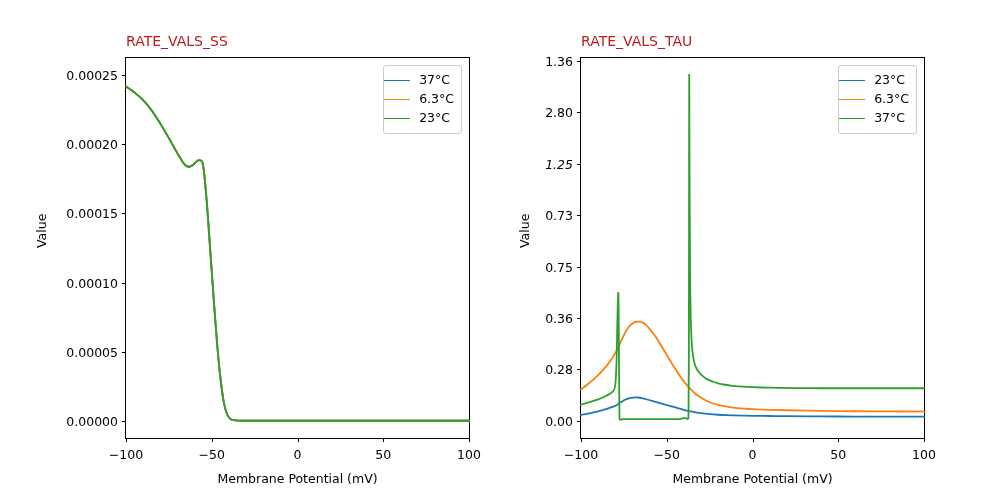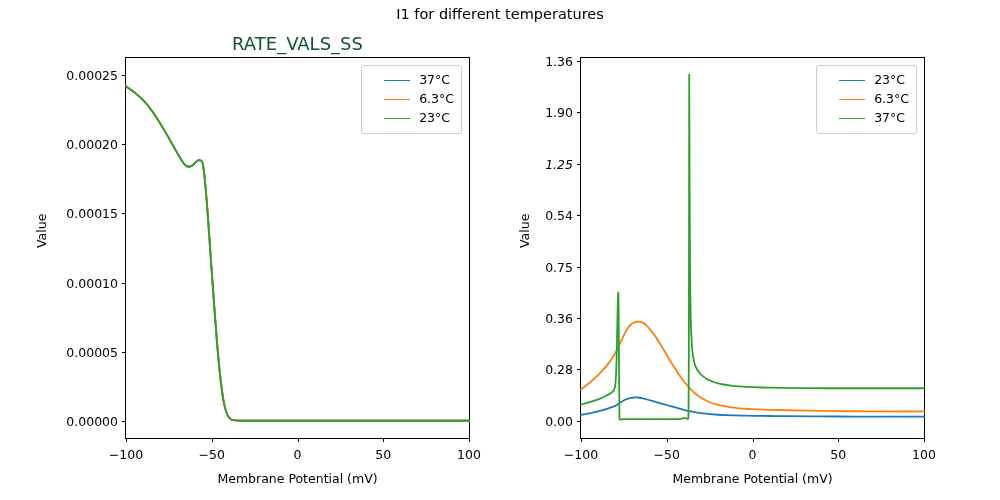--- a/index.html
+++ b/index.html
@@ -37,23 +37,23 @@
     background: transparent;
   }
   #axes-left  { left: 125px; top: 57px; width: 345px; height: 382px; }
   #axes-right { left: 580px; top: 57px; width: 345px; height: 382px; }
 
   .axes-title {
     position: absolute;
     left: 0;
     top: -25px;
     width: 100%;
-    text-align: center;
-    font-size: 18px;
-    color: #14532d;
+    text-align: left;
+    font-size: 14px;
+    color: #b91c1c;
   }
   .plot-svg {
     position: absolute;
     left: 0;
     top: 0;
     width: 100%;
     height: 100%;
     display: block;
     overflow: visible;
   }
@@ -108,21 +108,21 @@
   #ylabel-left  { left: -92px; top: 50%; }
   #ylabel-right { left: -64px; top: 50%; }
 
   
   .legend {
     position: absolute;
     box-sizing: border-box;
     background: #ffffff;
     border: 1px solid #cccccc;
     border-radius: 3px;
-    padding: 5px 7px 5px 22px;
+    padding: 5px 7px 5px 0;
     font-size: 12.5px;
     line-height: 1;
   }
   #legend-left  { right: 7px; top: 7px; }
   #legend-right { right: 7px; top: 7px; }
   .legend-row {
     display: flex;
     align-items: center;
     height: 19px;
   }
@@ -137,21 +137,20 @@
   .legend-label {
     color: #000000;
     white-space: nowrap;
   }
 </style>
 </head>
 <body>
 
 <div id="figure">
 
-  <div class="fig-title">I1 for different temperatures</div>
 
   <div class="axes" id="axes-left">
     <div class="axes-title">RATE_VALS_SS</div>
     <svg class="plot-svg" id="svg-left" preserveAspectRatio="none" viewBox="0 0 343 380">
         <path d="M 0.00 28.33 C 1.43 29.36, 5.72 32.24, 8.58 34.55 C 11.43 36.85, 14.29 39.15, 17.15 42.15 C 20.01 45.14, 22.87 48.59, 25.72 52.51 C 28.58 56.42, 31.44 61.03, 34.30 65.64 C 37.16 70.24, 40.02 75.19, 42.88 80.15 C 45.73 85.10, 49.16 91.43, 51.45 95.35 C 53.74 99.26, 55.17 101.56, 56.60 103.64 C 58.02 105.71, 58.88 106.93, 60.02 107.78 C 61.17 108.63, 62.31 108.86, 63.45 108.75 C 64.60 108.63, 65.74 107.94, 66.89 107.09 C 68.03 106.24, 69.17 104.44, 70.31 103.64 C 71.46 102.83, 72.60 101.56, 73.75 102.25 C 74.89 102.95, 76.03 101.22, 77.17 107.78 C 78.32 114.35, 79.46 128.05, 80.60 141.64 C 81.75 155.22, 82.89 173.30, 84.03 189.31 C 85.18 205.32, 86.32 222.01, 87.47 237.67 C 88.61 253.33, 89.75 269.68, 90.90 283.27 C 92.04 296.86, 93.18 309.07, 94.33 319.20 C 95.47 329.33, 96.61 337.85, 97.75 344.07 C 98.90 350.29, 100.04 353.68, 101.18 356.51 C 102.33 359.34, 103.47 360.12, 104.61 361.07 C 105.76 362.01, 106.90 361.92, 108.05 362.17 C 109.19 362.43, 109.47 362.50, 111.48 362.59 C 113.48 362.68, 115.76 362.70, 120.05 362.73 C 124.34 362.75, 131.48 362.73, 137.20 362.73 C 142.92 362.73, 148.63 362.73, 154.35 362.73 C 160.07 362.73, 161.50 362.73, 171.50 362.73 C 181.50 362.73, 200.08 362.73, 214.38 362.73 C 228.67 362.73, 242.96 362.73, 257.25 362.73 C 271.54 362.73, 285.83 362.73, 300.13 362.73 C 314.42 362.73, 335.85 362.73, 343.00 362.73" fill="none" stroke="#1f77b4" stroke-width="1.8" stroke-linecap="round" stroke-linejoin="round"></path>
         <path d="M 0.00 28.33 C 1.43 29.36, 5.72 32.24, 8.58 34.55 C 11.43 36.85, 14.29 39.15, 17.15 42.15 C 20.01 45.14, 22.87 48.59, 25.72 52.51 C 28.58 56.42, 31.44 61.03, 34.30 65.64 C 37.16 70.24, 40.02 75.19, 42.88 80.15 C 45.73 85.10, 49.16 91.43, 51.45 95.35 C 53.74 99.26, 55.17 101.56, 56.60 103.64 C 58.02 105.71, 58.88 106.93, 60.02 107.78 C 61.17 108.63, 62.31 108.86, 63.45 108.75 C 64.60 108.63, 65.74 107.94, 66.89 107.09 C 68.03 106.24, 69.17 104.44, 70.31 103.64 C 71.46 102.83, 72.60 101.56, 73.75 102.25 C 74.89 102.95, 76.03 101.22, 77.17 107.78 C 78.32 114.35, 79.46 128.05, 80.60 141.64 C 81.75 155.22, 82.89 173.30, 84.03 189.31 C 85.18 205.32, 86.32 222.01, 87.47 237.67 C 88.61 253.33, 89.75 269.68, 90.90 283.27 C 92.04 296.86, 93.18 309.07, 94.33 319.20 C 95.47 329.33, 96.61 337.85, 97.75 344.07 C 98.90 350.29, 100.04 353.68, 101.18 356.51 C 102.33 359.34, 103.47 360.12, 104.61 361.07 C 105.76 362.01, 106.90 361.92, 108.05 362.17 C 109.19 362.43, 109.47 362.50, 111.48 362.59 C 113.48 362.68, 115.76 362.70, 120.05 362.73 C 124.34 362.75, 131.48 362.73, 137.20 362.73 C 142.92 362.73, 148.63 362.73, 154.35 362.73 C 160.07 362.73, 161.50 362.73, 171.50 362.73 C 181.50 362.73, 200.08 362.73, 214.38 362.73 C 228.67 362.73, 242.96 362.73, 257.25 362.73 C 271.54 362.73, 285.83 362.73, 300.13 362.73 C 314.42 362.73, 335.85 362.73, 343.00 362.73" fill="none" stroke="#ff7f0e" stroke-width="1.8" stroke-linecap="round" stroke-linejoin="round"></path>
         <path d="M 0.00 28.33 C 1.43 29.36, 5.72 32.24, 8.58 34.55 C 11.43 36.85, 14.29 39.15, 17.15 42.15 C 20.01 45.14, 22.87 48.59, 25.72 52.51 C 28.58 56.42, 31.44 61.03, 34.30 65.64 C 37.16 70.24, 40.02 75.19, 42.88 80.15 C 45.73 85.10, 49.16 91.43, 51.45 95.35 C 53.74 99.26, 55.17 101.56, 56.60 103.64 C 58.02 105.71, 58.88 106.93, 60.02 107.78 C 61.17 108.63, 62.31 108.86, 63.45 108.75 C 64.60 108.63, 65.74 107.94, 66.89 107.09 C 68.03 106.24, 69.17 104.44, 70.31 103.64 C 71.46 102.83, 72.60 101.56, 73.75 102.25 C 74.89 102.95, 76.03 101.22, 77.17 107.78 C 78.32 114.35, 79.46 128.05, 80.60 141.64 C 81.75 155.22, 82.89 173.30, 84.03 189.31 C 85.18 205.32, 86.32 222.01, 87.47 237.67 C 88.61 253.33, 89.75 269.68, 90.90 283.27 C 92.04 296.86, 93.18 309.07, 94.33 319.20 C 95.47 329.33, 96.61 337.85, 97.75 344.07 C 98.90 350.29, 100.04 353.68, 101.18 356.51 C 102.33 359.34, 103.47 360.12, 104.61 361.07 C 105.76 362.01, 106.90 361.92, 108.05 362.17 C 109.19 362.43, 109.47 362.50, 111.48 362.59 C 113.48 362.68, 115.76 362.70, 120.05 362.73 C 124.34 362.75, 131.48 362.73, 137.20 362.73 C 142.92 362.73, 148.63 362.73, 154.35 362.73 C 160.07 362.73, 161.50 362.73, 171.50 362.73 C 181.50 362.73, 200.08 362.73, 214.38 362.73 C 228.67 362.73, 242.96 362.73, 257.25 362.73 C 271.54 362.73, 285.83 362.73, 300.13 362.73 C 314.42 362.73, 335.85 362.73, 343.00 362.73" fill="none" stroke="#2ca02c" stroke-width="1.8" stroke-linecap="round" stroke-linejoin="round"></path>
       </svg>
     <div class="xlabel">Membrane Potential (mV)</div>
     <div class="ylabel" id="ylabel-left">Value</div>
@@ -187,20 +186,21 @@
       <div class="yticklabel" style="top: 224.545px;">0.00010</div>
       <div class="ytick" style="top: 155.455px;"></div>
       <div class="yticklabel" style="top: 155.455px;">0.00015</div>
       <div class="ytick" style="top: 86.3636px;"></div>
       <div class="yticklabel" style="top: 86.3636px; margin-left: 32px;">0.00020</div>
       <div class="ytick" style="top: 17.2727px;"></div>
       <div class="yticklabel" style="top: 17.2727px;">0.00025</div>
     </div>
 
   <div class="axes" id="axes-right">
+    <div class="axes-title">RATE_VALS_TAU</div>
     <svg class="plot-svg" id="svg-right" preserveAspectRatio="none" viewBox="0 0 343 380">
         <path d="M 0.00 356.97 C 1.43 356.70, 5.72 355.94, 8.58 355.32 C 11.43 354.71, 14.29 354.02, 17.15 353.27 C 20.01 352.51, 22.87 351.69, 25.72 350.80 C 28.58 349.91, 32.30 348.78, 34.30 347.92 C 36.30 347.07, 36.59 346.41, 37.73 345.66 C 38.87 344.91, 40.02 344.08, 41.16 343.40 C 42.30 342.71, 43.45 342.06, 44.59 341.55 C 45.73 341.03, 46.88 340.62, 48.02 340.31 C 49.16 340.01, 50.02 339.83, 51.45 339.70 C 52.88 339.56, 54.88 339.39, 56.60 339.49 C 58.31 339.59, 60.02 339.94, 61.74 340.31 C 63.45 340.69, 65.17 341.27, 66.89 341.75 C 68.60 342.23, 70.31 342.71, 72.03 343.19 C 73.75 343.67, 75.46 344.15, 77.17 344.63 C 78.89 345.11, 80.60 345.59, 82.32 346.07 C 84.03 346.55, 85.75 347.03, 87.47 347.51 C 89.18 347.99, 90.89 348.47, 92.61 348.95 C 94.33 349.43, 96.04 349.91, 97.75 350.39 C 99.47 350.87, 101.18 351.38, 102.90 351.83 C 104.61 352.27, 106.62 352.75, 108.05 353.06 C 109.47 353.37, 109.47 353.34, 111.48 353.68 C 113.48 354.02, 117.19 354.71, 120.05 355.12 C 122.91 355.53, 125.77 355.87, 128.63 356.15 C 131.48 356.42, 134.34 356.59, 137.20 356.76 C 140.06 356.94, 142.92 357.07, 145.78 357.18 C 148.63 357.28, 151.49 357.31, 154.35 357.38 C 157.21 357.45, 160.07 357.52, 162.92 357.59 C 165.78 357.66, 167.21 357.72, 171.50 357.79 C 175.79 357.86, 182.93 357.93, 188.65 358.00 C 194.37 358.07, 197.22 358.13, 205.80 358.20 C 214.37 358.27, 228.67 358.34, 240.10 358.41 C 251.53 358.48, 262.97 358.58, 274.40 358.61 C 285.83 358.65, 297.27 358.61, 308.70 358.61 C 320.13 358.61, 337.28 358.61, 343.00 358.61" fill="none" stroke="#1f77b4" stroke-width="1.8" stroke-linecap="round" stroke-linejoin="round"></path>
         <path d="M 0.00 331.47 C 1.43 330.34, 5.72 327.09, 8.58 324.69 C 11.43 322.29, 14.29 319.92, 17.15 317.08 C 20.01 314.23, 23.44 310.36, 25.72 307.62 C 28.01 304.88, 29.44 302.75, 30.87 300.63 C 32.30 298.50, 33.16 296.93, 34.30 294.87 C 35.44 292.81, 36.59 290.62, 37.73 288.29 C 38.87 285.96, 40.02 283.29, 41.16 280.89 C 42.30 278.49, 43.45 275.95, 44.59 273.90 C 45.73 271.84, 46.88 269.95, 48.02 268.55 C 49.16 267.14, 50.31 266.25, 51.45 265.47 C 52.59 264.68, 53.74 264.13, 54.88 263.82 C 56.02 263.51, 57.17 263.48, 58.31 263.61 C 59.45 263.75, 60.60 264.06, 61.74 264.64 C 62.88 265.23, 64.03 266.08, 65.17 267.11 C 66.31 268.14, 67.17 269.06, 68.60 270.81 C 70.03 272.56, 72.03 275.16, 73.75 277.60 C 75.46 280.03, 77.17 282.67, 78.89 285.41 C 80.61 288.15, 82.32 291.17, 84.03 294.05 C 85.75 296.93, 87.47 299.84, 89.18 302.68 C 90.90 305.53, 92.61 308.44, 94.33 311.11 C 96.04 313.79, 97.75 316.32, 99.47 318.72 C 101.19 321.12, 102.90 323.42, 104.61 325.51 C 106.33 327.60, 108.05 329.52, 109.76 331.27 C 111.48 333.01, 113.19 334.59, 114.91 336.00 C 116.62 337.40, 117.76 338.33, 120.05 339.70 C 122.34 341.07, 125.77 343.02, 128.63 344.22 C 131.48 345.42, 134.34 346.17, 137.20 346.89 C 140.06 347.61, 142.92 348.06, 145.78 348.54 C 148.63 349.02, 151.49 349.43, 154.35 349.77 C 157.21 350.12, 160.07 350.36, 162.92 350.60 C 165.78 350.84, 167.21 351.01, 171.50 351.21 C 175.79 351.42, 182.93 351.66, 188.65 351.83 C 194.37 352.00, 197.22 352.07, 205.80 352.24 C 214.37 352.41, 228.67 352.69, 240.10 352.86 C 251.53 353.03, 262.97 353.17, 274.40 353.27 C 285.83 353.37, 297.27 353.44, 308.70 353.47 C 320.13 353.51, 337.28 353.47, 343.00 353.47" fill="none" stroke="#ff7f0e" stroke-width="1.8" stroke-linecap="round" stroke-linejoin="round"></path>
         <path d="M 0.00 346.69 C 1.43 346.28, 5.72 345.11, 8.58 344.22 C 11.43 343.33, 14.58 342.30, 17.15 341.34 C 19.72 340.38, 22.01 339.42, 24.01 338.46 C 26.01 337.50, 27.73 336.58, 29.16 335.58 C 30.58 334.59, 31.73 333.97, 32.59 332.50 C 33.44 331.03, 33.84 330.62, 34.30 326.74 C 34.76 322.87, 35.04 316.98, 35.33 309.26 C 35.61 301.55, 35.79 290.41, 36.02 280.48 C 36.24 270.54, 36.47 257.17, 36.70 249.63 C 36.93 242.09, 37.22 232.15, 37.39 235.24 C 37.56 238.32, 37.62 254.77, 37.73 268.14 C 37.84 281.50, 37.96 301.38, 38.07 315.43 C 38.19 329.48, 38.30 344.84, 38.42 352.45 C 38.53 360.05, 38.02 359.64, 38.76 361.08 C 39.50 362.52, 37.90 361.08, 42.88 361.08 C 47.85 361.08, 60.88 361.08, 68.60 361.08 C 76.32 361.08, 84.61 361.08, 89.18 361.08 C 93.75 361.08, 94.33 361.12, 96.04 361.08 C 97.76 361.05, 98.76 360.95, 99.47 360.88 C 100.18 360.81, 100.04 360.74, 100.33 360.67 C 100.61 360.60, 100.90 360.53, 101.18 360.47 C 101.47 360.40, 101.76 360.33, 102.04 360.26 C 102.33 360.19, 102.61 360.09, 102.90 360.05 C 103.19 360.02, 103.47 360.02, 103.76 360.05 C 104.04 360.09, 104.33 360.19, 104.61 360.26 C 104.90 360.33, 105.19 360.40, 105.47 360.47 C 105.76 360.53, 106.07 360.71, 106.33 360.67 C 106.59 360.64, 106.82 361.63, 107.02 360.26 C 107.22 358.89, 107.39 364.03, 107.53 352.45 C 107.67 340.86, 107.79 321.60, 107.87 290.76 C 107.96 259.91, 107.99 212.96, 108.05 167.38 C 108.10 121.80, 108.13 25.84, 108.22 17.27 C 108.30 8.70, 108.42 83.07, 108.56 115.97 C 108.70 148.87, 108.87 190.69, 109.07 214.68 C 109.27 238.67, 109.50 248.60, 109.76 259.91 C 110.02 271.22, 110.33 276.88, 110.62 282.53 C 110.90 288.19, 111.05 290.24, 111.48 293.84 C 111.90 297.44, 112.62 301.55, 113.19 304.12 C 113.76 306.69, 114.05 307.48, 114.91 309.26 C 115.76 311.05, 117.19 313.34, 118.33 314.82 C 119.48 316.29, 120.34 316.98, 121.77 318.11 C 123.19 319.24, 125.19 320.68, 126.91 321.60 C 128.63 322.53, 130.34 323.04, 132.06 323.66 C 133.77 324.27, 135.20 324.79, 137.20 325.30 C 139.20 325.82, 141.77 326.33, 144.06 326.74 C 146.35 327.15, 148.63 327.50, 150.92 327.77 C 153.21 328.04, 155.49 328.22, 157.78 328.39 C 160.07 328.56, 162.35 328.66, 164.64 328.80 C 166.93 328.94, 168.07 329.07, 171.50 329.21 C 174.93 329.35, 180.65 329.52, 185.22 329.62 C 189.79 329.72, 194.08 329.76, 198.94 329.83 C 203.80 329.90, 207.51 329.96, 214.38 330.03 C 221.24 330.10, 231.53 330.20, 240.10 330.24 C 248.67 330.27, 257.25 330.24, 265.82 330.24 C 274.40 330.24, 282.98 330.24, 291.55 330.24 C 300.13 330.24, 308.70 330.24, 317.28 330.24 C 325.85 330.24, 338.71 330.24, 343.00 330.24" fill="none" stroke="#2ca02c" stroke-width="1.8" stroke-linecap="round" stroke-linejoin="round"></path>
       </svg>
     <div class="xlabel">Membrane Potential (mV)</div>
     <div class="ylabel" id="ylabel-right">Value</div>
     <div class="legend" id="legend-right">
         <div class="legend-row">
           <span class="legend-swatch" style="border-top-color: rgb(31, 119, 180);"></span>
@@ -227,22 +227,22 @@
       <div class="xticklabel" style="left: 343px;">100</div>
       <div class="ytick" style="top: 362.727px;"></div>
       <div class="yticklabel" style="top: 362.727px;">0.00</div>
       <div class="ytick" style="top: 311.32px;"></div>
       <div class="yticklabel" style="top: 311.32px;">0.28</div>
       <div class="ytick" style="top: 259.913px;"></div>
       <div class="yticklabel" style="top: 259.913px;">0.36</div>
       <div class="ytick" style="top: 208.506px;"></div>
       <div class="yticklabel" style="top: 208.506px;">0.75</div>
       <div class="ytick" style="top: 157.1px;"></div>
-      <div class="yticklabel" style="top: 157.1px;">0.54</div>
+      <div class="yticklabel" style="top: 157.1px;">0.73</div>
       <div class="ytick" style="top: 105.693px;"></div>
       <div class="yticklabel" style="top: 105.693px; font-style: italic;">1.25</div>
       <div class="ytick" style="top: 54.2857px;"></div>
-      <div class="yticklabel" style="top: 54.2857px;">1.90</div>
+      <div class="yticklabel" style="top: 54.2857px;">2.80</div>
       <div class="ytick" style="top: 2.87879px;"></div>
       <div class="yticklabel" style="top: 2.87879px;">1.36</div>
     </div>
 
 </div>
 
 </body></html>

